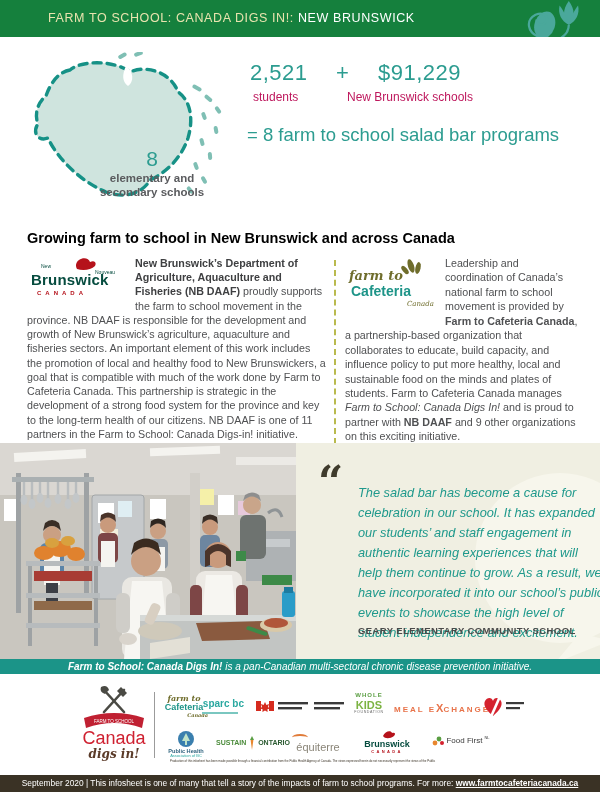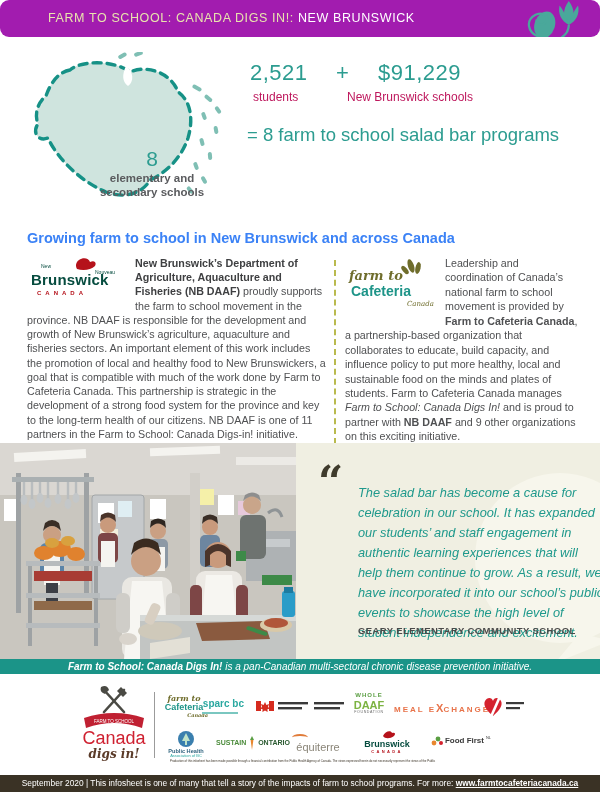--- a/index.html
+++ b/index.html
@@ -1,34 +1,34 @@
 <!DOCTYPE html>
 <html><head>
 <meta charset="utf-8">
 <style>
   html,body{margin:0;padding:0;}
   .page{position:relative;width:600px;height:792px;background:#ffffff;overflow:hidden;
         font-family:"Liberation Sans",sans-serif;color:#58595b;}
   .abs{position:absolute;}
   
-  .hdr{left:0;top:0;width:600px;height:37px;background:#a21caf;border-radius:9px;}
+  .hdr{left:0;top:0;width:600px;height:37px;background:#15803d;}
   .hdr-title{left:48px;top:11px;font-size:12.5px;letter-spacing:.6px;color:#e8e3ae;white-space:nowrap;}
   .hdr-title .region{color:#ffffff;}
   .flourish{right:0;top:0;width:92px;height:37px;overflow:hidden;}
   
   .map-wrap{left:30px;top:52px;width:210px;height:160px;}
   .map-text{left:62px;top:96px;width:120px;text-align:center;}
   .map-num{font-size:21px;color:#2c9c90;line-height:1;}
   .map-label{font-size:11.5px;color:#5a5b5e;line-height:1.25;margin-top:2px;font-weight:bold;}
   .stat-num{font-size:22px;color:#2c9c90;letter-spacing:.5px;}
   .stat-label{font-size:12px;color:#be185d;}
   .equals{left:247px;top:124px;font-size:18.5px;color:#2c9c90;white-space:nowrap;}
   .desc{left:247px;top:151px;width:336px;font-size:12px;line-height:1.35;color:#4f5052;}
   
-  .sec-head{left:27px;top:230px;font-size:14.5px;font-weight:bold;color:#3b82f6;white-space:nowrap;}
+  .sec-head{left:27px;top:230px;font-size:14.5px;font-weight:bold;color:#000000;white-space:nowrap;}
   .colL{left:27px;top:256px;width:300px;font-size:10.7px;line-height:1.33;color:#4f5052;}
   .colR{left:345px;top:256px;width:234px;font-size:10.7px;line-height:1.35;color:#4f5052;}
   .divider{left:334px;top:260px;height:184px;width:0;border-left:2px dashed #b9ba4e;}
   .logoNB{float:left;width:100px;height:46px;margin:2px 8px 2px 0;position:relative;}
   .logoF2C{float:left;width:94px;height:54px;margin:2px 6px 2px 0;position:relative;}
   .learn{margin-top:7px;font-weight:bold;color:#3f4042;}
   b.lead{color:#3f4042;}
   
   .photo{left:0;top:443px;width:296px;height:216px;overflow:hidden;background:#c9c6bf;}
   .quote-panel{left:296px;top:443px;width:304px;height:216px;background:#f0efe2;overflow:hidden;}
@@ -315,21 +315,21 @@
       <g fill="#3a3a3a">
           <rect x="22" y="2" width="30" height="2.4"></rect>
           <rect x="22" y="7" width="24" height="2.4"></rect>
       <rect x="58" y="2" width="30" height="2.4"></rect>
           <rect x="58" y="7" width="26" height="2.4"></rect>
         </g>
     </svg>
   </div>
   <div class="abs plogo" style="left:350px;top:692px;width:38px;">
     <div style="font-size:6px;font-weight:bold;color:#5a9e42;letter-spacing:1px;">WHOLE</div>
-    <div style="font-size:11px;font-weight:bold;color:#7cb342;">DAAF</div>
+    <div style="font-size:11px;font-weight:bold;color:#7cb342;">KIDS</div>
     <div style="font-size:3.6px;color:#6a6a6a;letter-spacing:.6px;">FOUNDATION</div>
   </div>
   <div class="abs plogo" style="left:394px;top:702px;width:82px;white-space:nowrap;">
     <span style="font-size:8px;font-weight:bold;color:#e8734a;letter-spacing:2px;">MEAL E</span><span style="font-size:11px;font-weight:bold;color:#e8734a;">X</span><span style="font-size:8px;font-weight:bold;color:#e8734a;letter-spacing:2px;">CHANGE</span>
   </div>
   <div class="abs plogo" style="left:482px;top:696px;width:46px;">
     <svg width="46" height="22" viewBox="0 0 46 22">
       <path d="M11 20 C4 14 1 9 3 5 C5 1 10 1 11 5 C12 1 17 1 19 5 C21 9 18 14 11 20 Z" fill="#d4222e"></path>
       <rect x="12" y="0" width="2.6" height="22" fill="#ffffff" transform="rotate(24 13 11)"></rect>
       <g fill="#3a3a3a">
@@ -366,21 +366,21 @@
     </svg>
     <div style="font-size:9px;font-weight:bold;color:#064c3f;">Brunswick</div>
     <div style="font-size:4px;font-weight:bold;color:#b5121b;letter-spacing:2.4px;">CANADA</div>
   </div>
   <div class="abs plogo" style="left:426px;top:736px;width:70px;white-space:nowrap;">
     <svg width="12" height="10" viewBox="0 0 12 10" style="vertical-align:middle;">
       <circle cx="3" cy="7" r="2.4" fill="#e8872e"></circle>
         <circle cx="7" cy="3" r="2.4" fill="#5a9e42"></circle>
         <circle cx="10" cy="7" r="2" fill="#d4222e"></circle>
     </svg>
-    <span style="font-size:8px;color:#3a3a3a;font-weight:bold;">Food First</span>
+    <span style="font-size:8px;color:#3a3a3a;font-weight:normal;">Food First</span>
     <span style="font-size:4px;color:#3a3a3a;vertical-align:top;">NL</span>
   </div>
 
   <div class="abs fineprint">Production of this infosheet has been made possible through a financial contribution from the Public Health Agency of Canada. The views expressed herein do not necessarily represent the views of the Public Health Agency of Canada.</div>
 
   <div class="abs footer">
     <span>September 2020  |  This infosheet is one of many that tell a story of the impacts of farm to school programs. For more: </span><u style="cursor:pointer;font-weight:bold;">www.farmtocafeteriacanada.ca</u>
   </div>
 
 </div>

